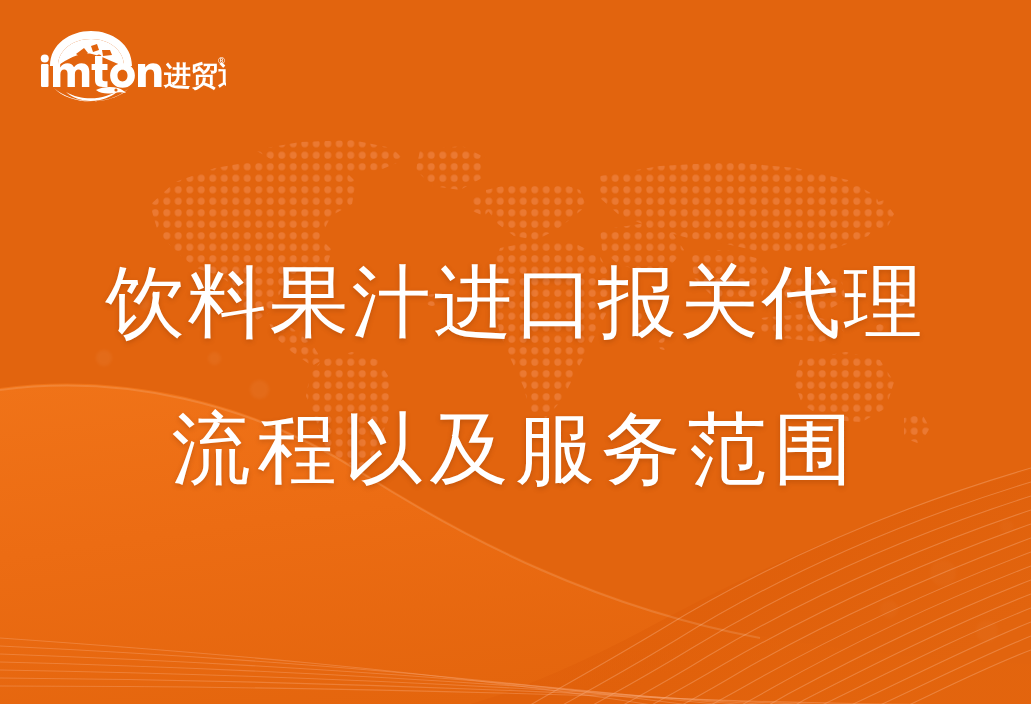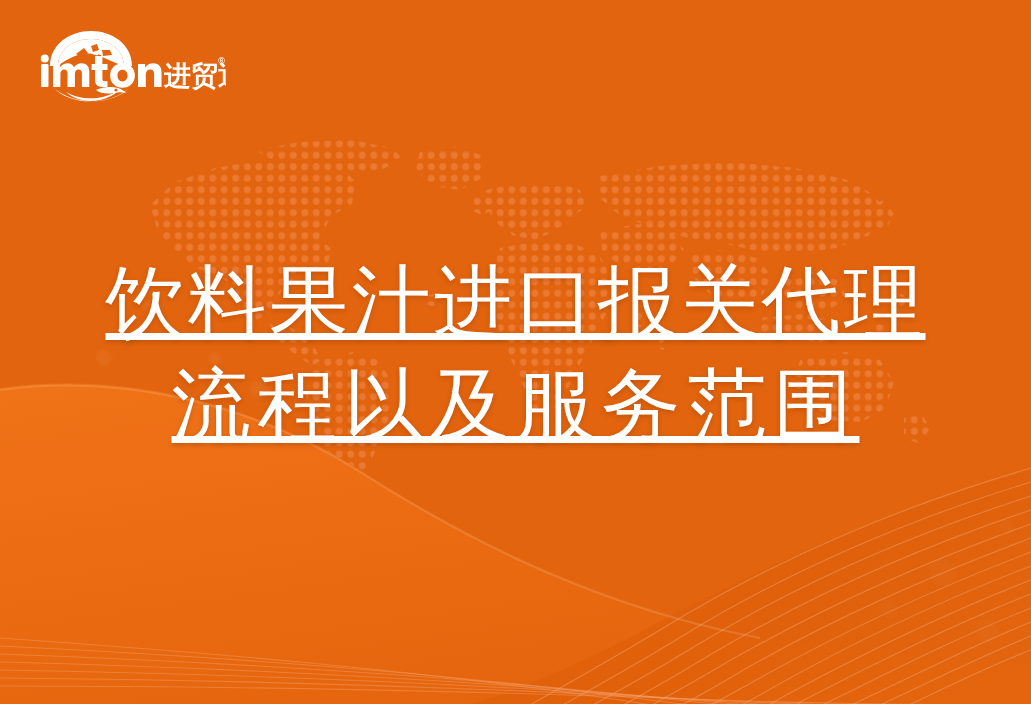--- a/index.html
+++ b/index.html
@@ -51,22 +51,22 @@
     top: 252px;
     width: 1031px;
     text-align: center;
     color: #ffffff;
     line-height: 1.30;
     letter-spacing: 3px;
     font-size: 79px;
     font-weight: 400;
     text-shadow: 0 2px 5px rgba(120,48,4,0.30);
   }
-  #headline .ln { display: block; white-space: nowrap; text-decoration: underline; }
-  #headline .ln2 { letter-spacing: 7px; }
+  #headline .ln { display: block; white-space: nowrap; }
+  #headline .ln2 { letter-spacing: 7px; margin-top: 44px; }
 </style>
 </head>
 <body>
 
 <div id="slide">
 
   <div class="layer">
     <svg viewBox="0 0 1031 704" preserveAspectRatio="none" aria-hidden="true">
       <defs>
 

